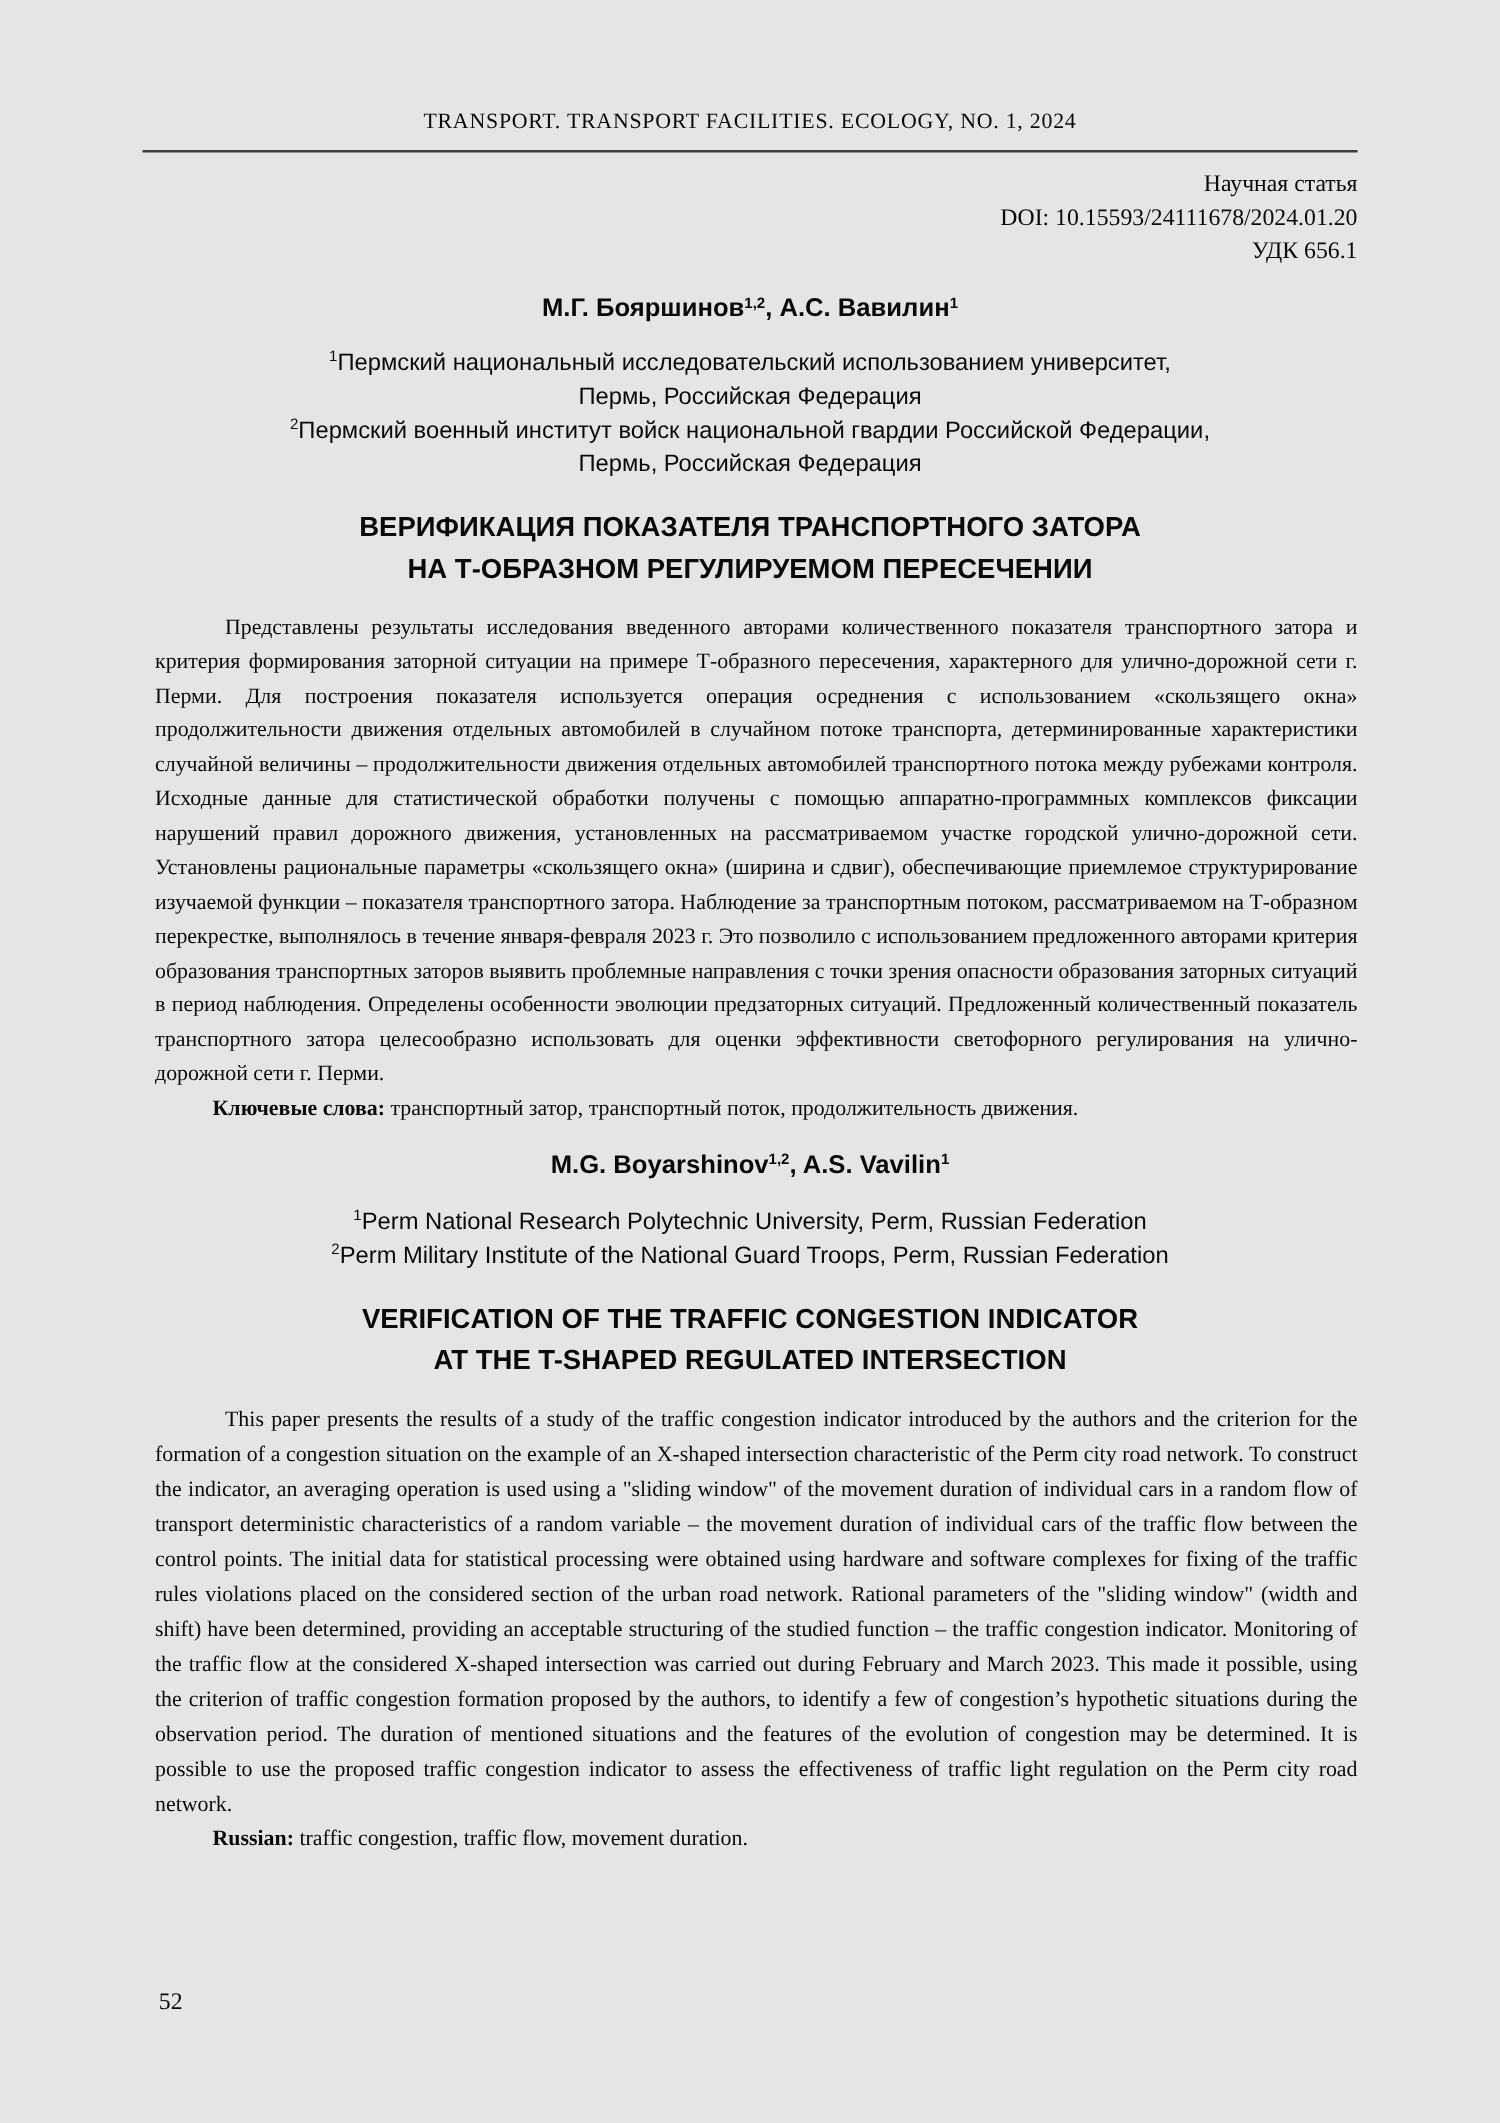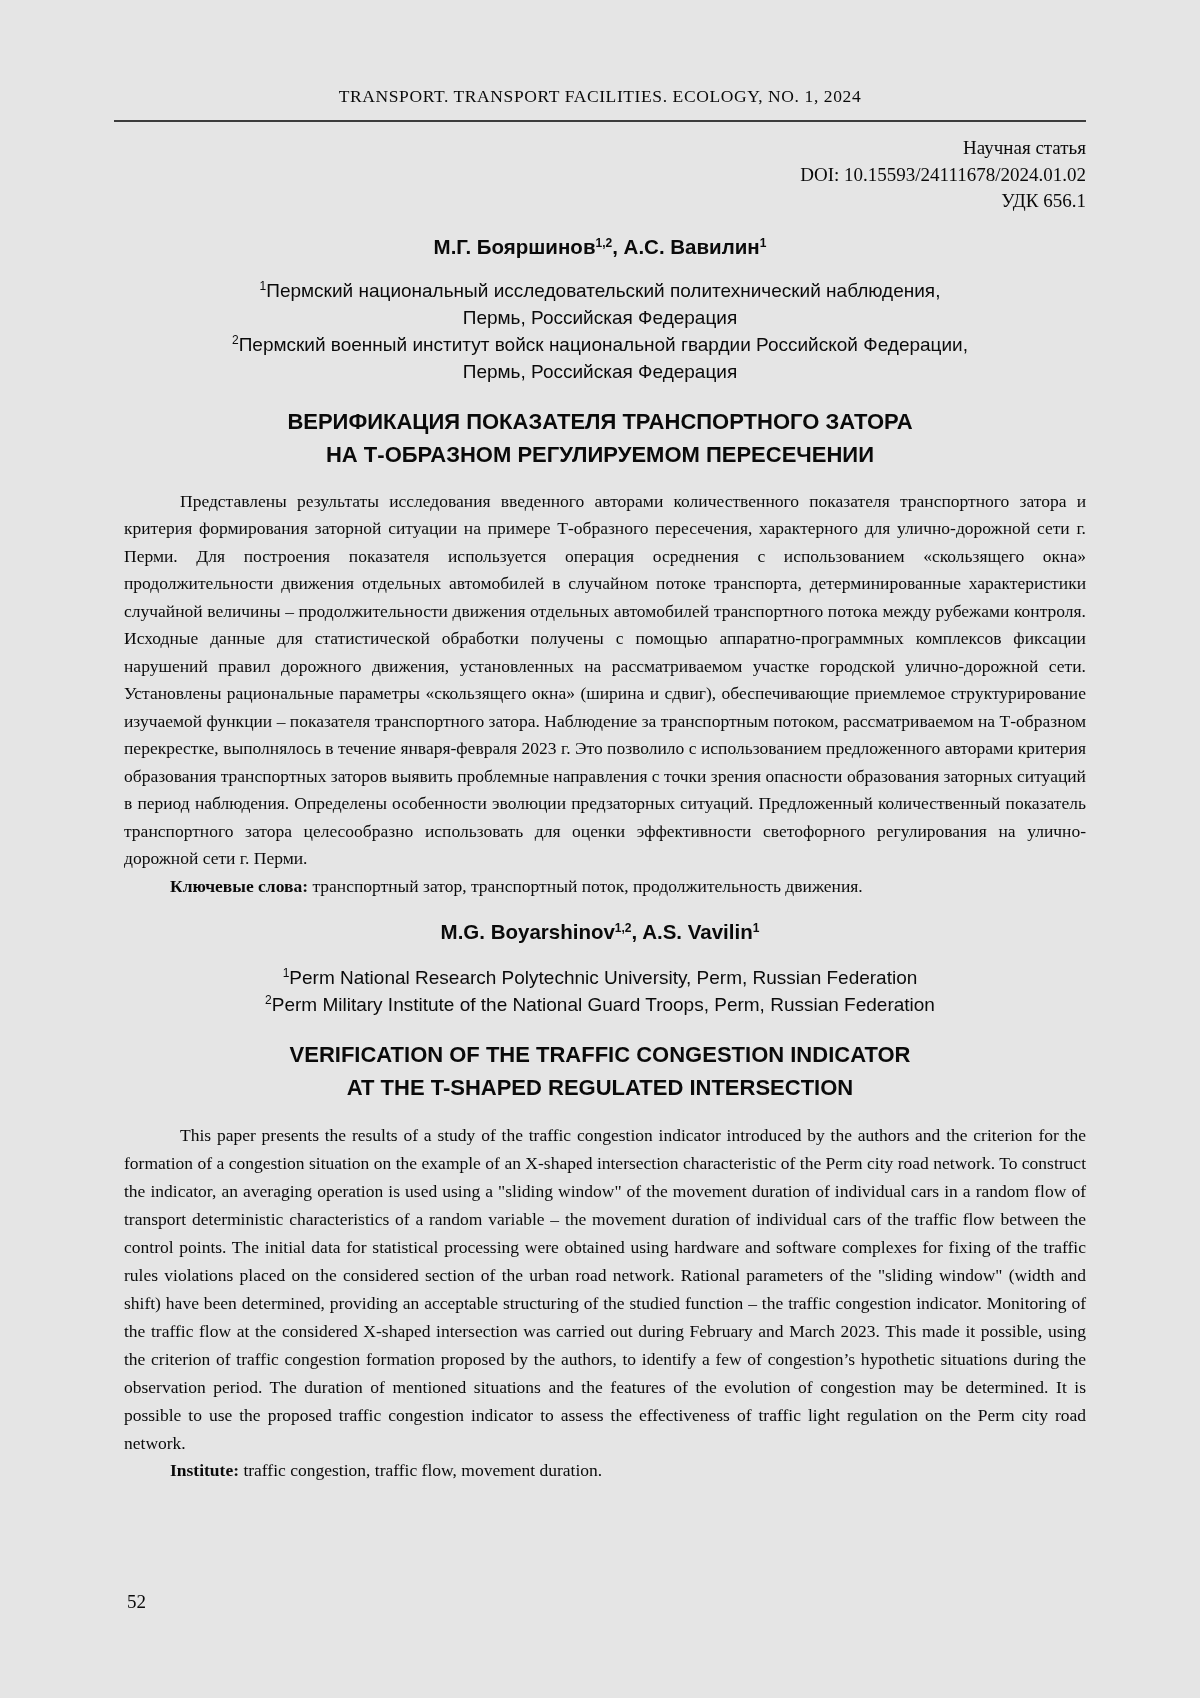--- a/index.html
+++ b/index.html
@@ -85,28 +85,28 @@
 </head>
 <body>
 
 <div class="page">
 
   <div class="journal-header">TRANSPORT. TRANSPORT FACILITIES. ECOLOGY, NO. 1, 2024</div>
   <hr class="rule">
 
   <div class="meta">
     <div>Научная статья</div>
-    <div>DOI: 10.15593/24111678/2024.01.02</div>
+    <div>DOI: 10.15593/24111678/2024.01.20</div>
     <div>УДК 656.1</div>
   </div>
 
   <div class="authors"><span>М.Г. Бояршинов</span><sup>1,2</sup><span>, </span><span>А.С. Вавилин</span><sup>1</sup></div>
 
   <div class="affil">
-    <div><sup>1</sup><span>Пермский национальный исследовательский политехнический наблюдения,</span></div>
+    <div><sup>1</sup><span>Пермский национальный исследовательский использованием университет,</span></div>
     <div>Пермь, Российская Федерация</div>
     <div><sup>2</sup><span>Пермский военный институт войск национальной гвардии Российской Федерации,</span></div>
     <div>Пермь, Российская Федерация</div>
   </div>
 
   <h1 class="title"><span>ВЕРИФИКАЦИЯ ПОКАЗАТЕЛЯ ТРАНСПОРТНОГО ЗАТОРА</span><br><span>НА Т-ОБРАЗНОМ РЕГУЛИРУЕМОМ ПЕРЕСЕЧЕНИИ</span></h1>
 
   <p class="abstract">Представлены результаты исследования введенного авторами количественного показателя транспортного затора и критерия формирования заторной ситуации на примере Т-образного пересечения, характерного для улично-дорожной сети г. Перми. Для построения показателя используется операция осреднения с использованием «скользящего окна» продолжительности движения отдельных автомобилей в случайном потоке транспорта, детерминированные характеристики случайной величины – продолжительности движения отдельных автомобилей транспортного потока между рубежами контроля. Исходные данные для статистической обработки получены с помощью аппаратно-программных комплексов фиксации нарушений правил дорожного движения, установленных на рассматриваемом участке городской улично-дорожной сети. Установлены рациональные параметры «скользящего окна» (ширина и сдвиг), обеспечивающие приемлемое структурирование изучаемой функции – показателя транспортного затора. Наблюдение за транспортным потоком, рассматриваемом на Т-образном перекрестке, выполнялось в течение января-февраля 2023 г. Это позволило с использованием предложенного авторами критерия образования транспортных заторов выявить проблемные направления с точки зрения опасности образования заторных ситуаций в период наблюдения. Определены особенности эволюции предзаторных ситуаций. Предложенный количественный показатель транспортного затора целесообразно использовать для оценки эффективности светофорного регулирования на улично-дорожной сети г. Перми.</p>
 
   <p class="keywords"><b>Ключевые слова:</b> <span>транспортный затор, транспортный поток, продолжительность движения.</span></p>
@@ -115,17 +115,17 @@
 
   <div class="affil affil-en">
     <div><sup>1</sup><span>Perm National Research Polytechnic University, Perm, Russian Federation</span></div>
     <div><sup>2</sup><span>Perm Military Institute of the National Guard Troops, Perm, Russian Federation</span></div>
   </div>
 
   <h1 class="title"><span>VERIFICATION OF THE TRAFFIC CONGESTION INDICATOR</span><br><span>AT THE T-SHAPED REGULATED INTERSECTION</span></h1>
 
   <p class="abstract abstract-en">This paper presents the results of a study of the traffic congestion indicator introduced by the authors and the criterion for the formation of a congestion situation on the example of an X-shaped intersection characteristic of the Perm city road network. To construct the indicator, an averaging operation is used using a "sliding window" of the movement duration of individual cars in a random flow of transport deterministic characteristics of a random variable – the movement duration of individual cars of the traffic flow between the control points. The initial data for statistical processing were obtained using hardware and software complexes for fixing of the traffic rules violations placed on the considered section of the urban road network. Rational parameters of the "sliding window" (width and shift) have been determined, providing an acceptable structuring of the studied function – the traffic congestion indicator. Monitoring of the traffic flow at the considered X-shaped intersection was carried out during February and March 2023. This made it possible, using the criterion of traffic congestion formation proposed by the authors, to identify a few of congestion’s hypothetic situations during the observation period. The duration of mentioned situations and the features of the evolution of congestion may be determined. It is possible to use the proposed traffic congestion indicator to assess the effectiveness of traffic light regulation on the Perm city road network.</p>
 
-  <p class="keywords"><b>Institute:</b> <span>traffic congestion, traffic flow, movement duration.</span></p>
+  <p class="keywords"><b>Russian:</b> <span>traffic congestion, traffic flow, movement duration.</span></p>
 
   <div class="page-number">52</div>
 
 </div>
 
 </body></html>

